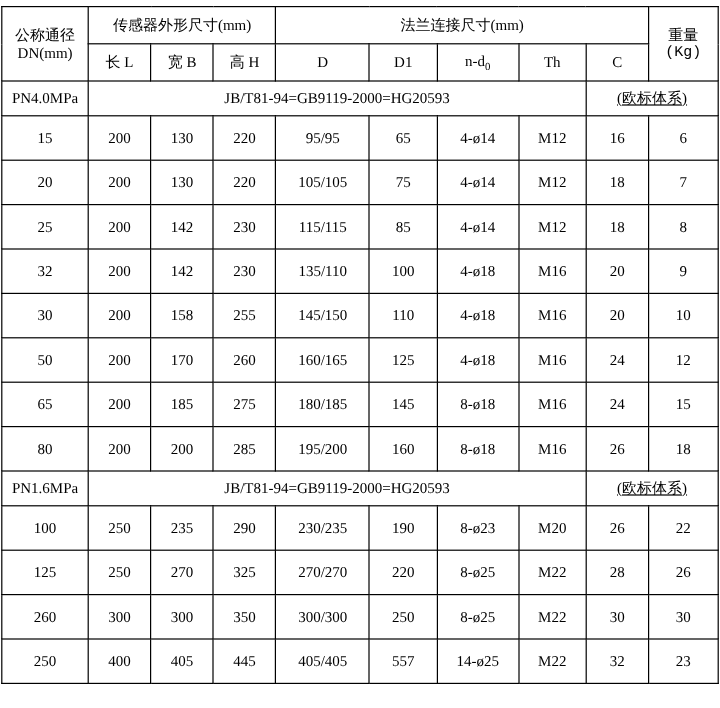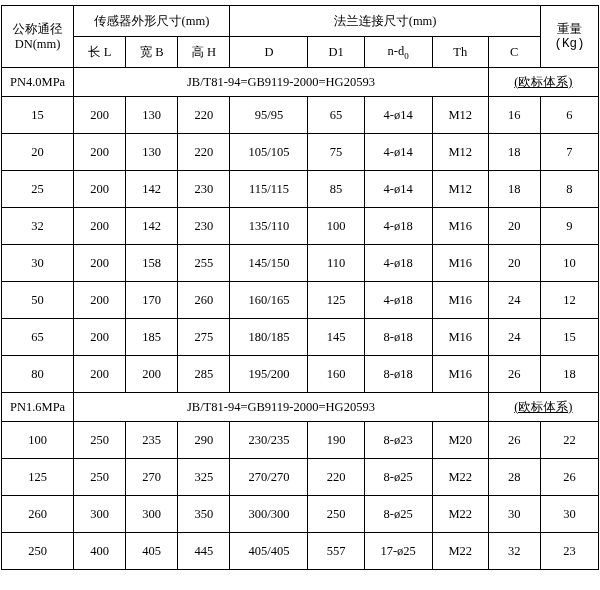--- a/index.html
+++ b/index.html
@@ -260,19 +260,19 @@
       <td>30</td>
       <td>30</td>
     </tr>
     <tr class="data-row">
       <td>250</td>
       <td>400</td>
       <td>405</td>
       <td>445</td>
       <td>405/405</td>
       <td>557</td>
-      <td>17-ø25</td>
+      <td>14-ø25</td>
       <td>M22</td>
       <td>32</td>
       <td>23</td>
     </tr>
   </tbody>
 </table>
 
 </body></html>

